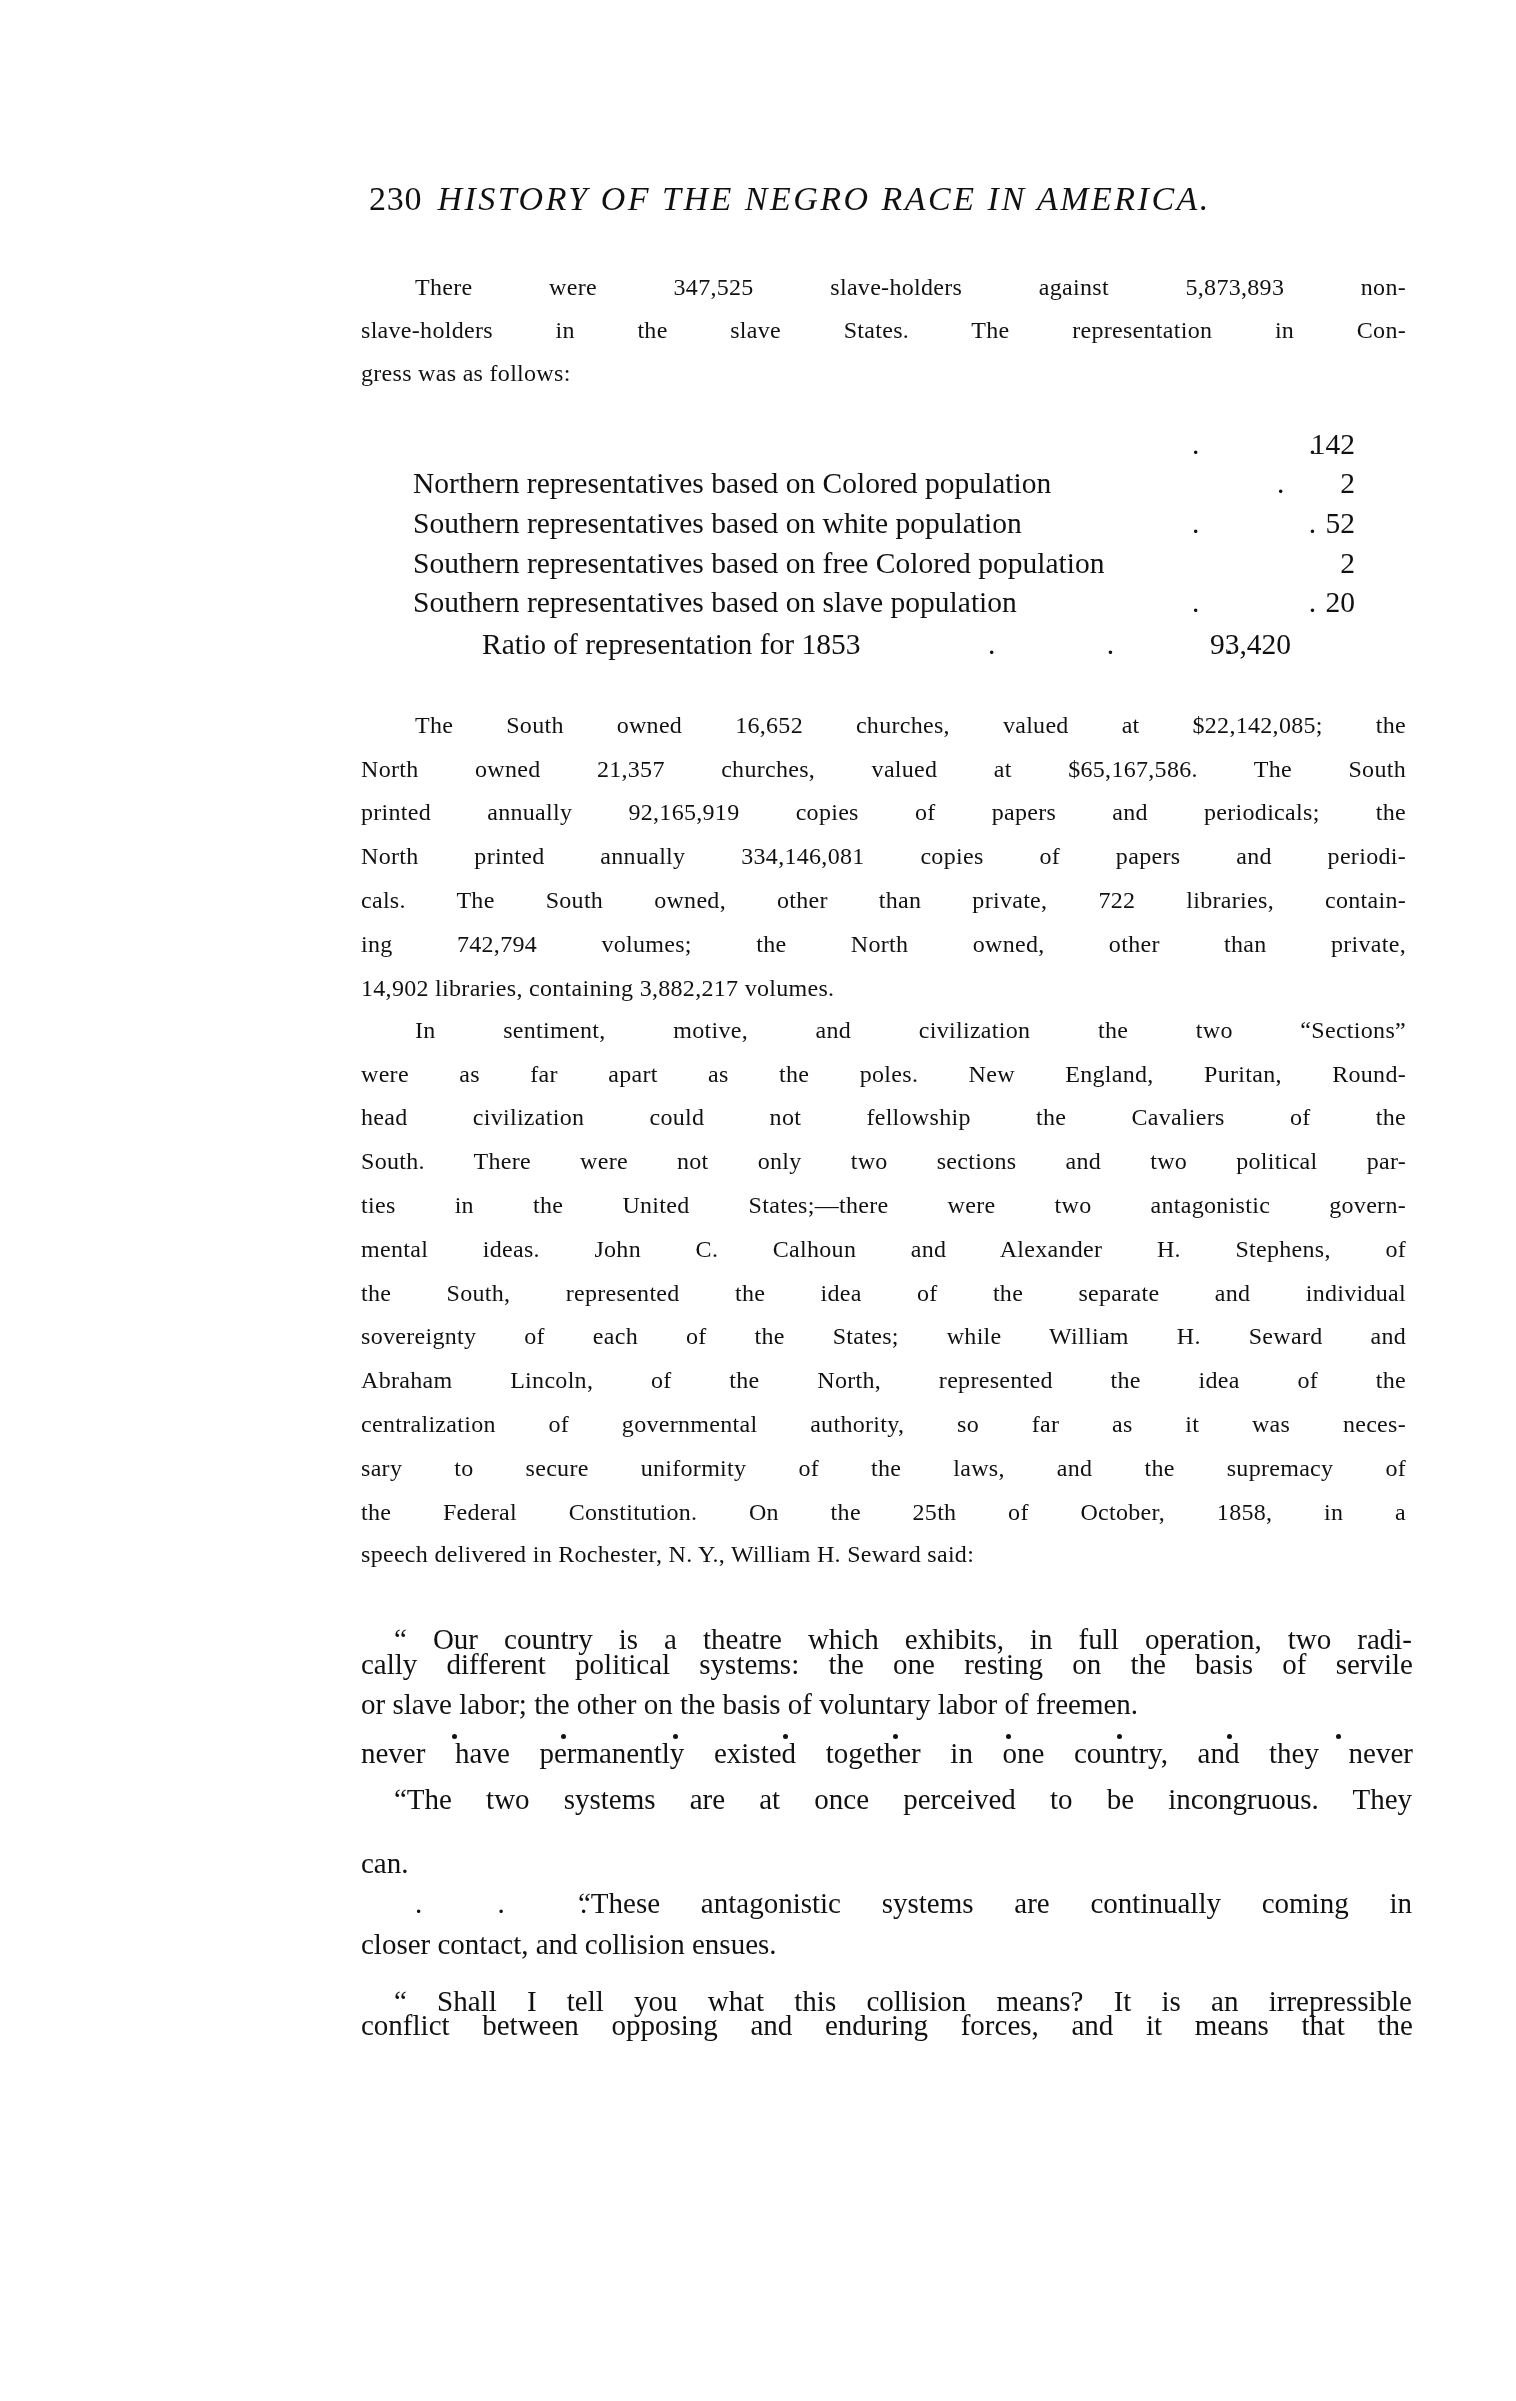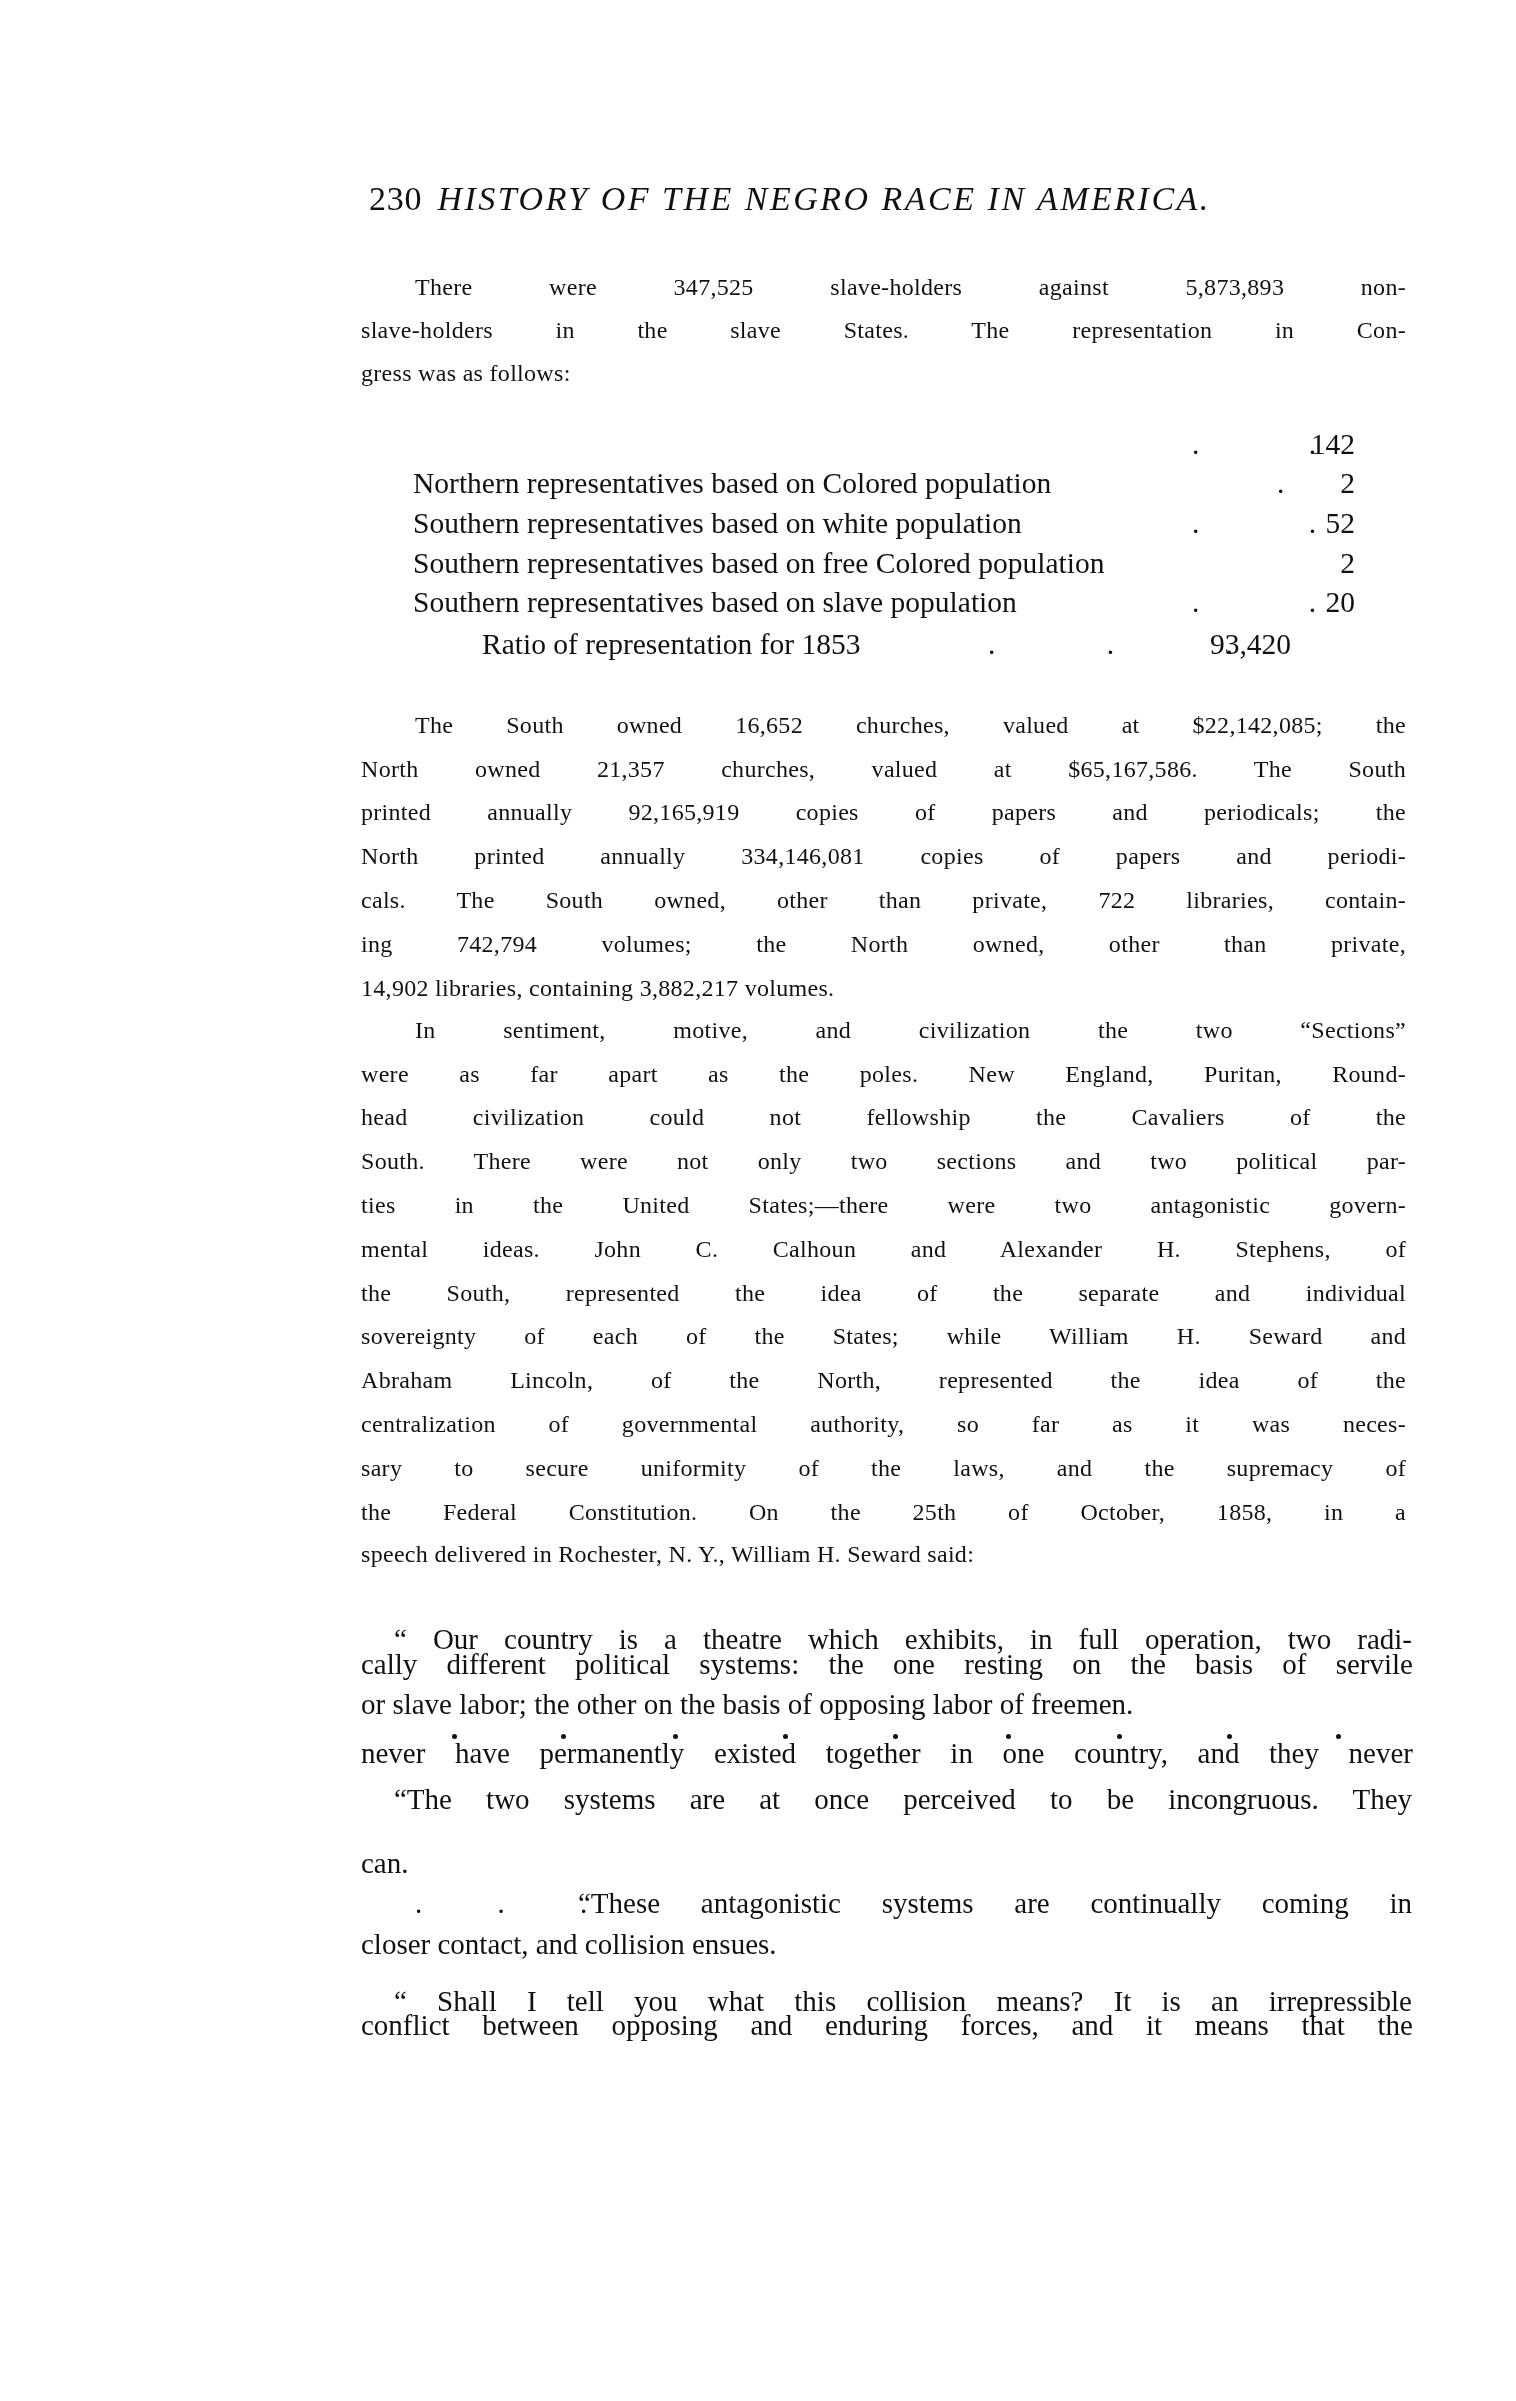--- a/index.html
+++ b/index.html
@@ -101,21 +101,21 @@
     <div class="line" style="top:1358px">Abraham Lincoln, of the North, represented the idea of the</div>
     <div class="line" style="top:1402px">centralization of governmental authority, so far as it was neces-</div>
     <div class="line" style="top:1446px">sary to secure uniformity of the laws, and the supremacy of</div>
     <div class="line" style="top:1490px">the Federal Constitution. On the 25th of October, 1858, in a</div>
     <div class="line last" style="top:1532px">speech delivered in Rochester, N. Y., William H. Seward said:</div>
   </div>
 
   <div>
     <div class="q indent" style="top:1603px">“ Our country is a theatre which exhibits, in full operation, two radi-</div>
     <div class="q" style="top:1644px">cally different political systems: the one resting on the basis of servile</div>
-    <div class="q last" style="top:1684px">or slave labor; the other on the basis of opposing labor of freemen.</div>
+    <div class="q last" style="top:1684px">or slave labor; the other on the basis of voluntary labor of freemen.</div>
 
     <div class="ellipsis">
       <span style="left:6.7px"></span>
       <span style="left:116px"></span>
       <span style="left:228px"></span>
       <span style="left:338px"></span>
       <span style="left:448px"></span>
       <span style="left:561px"></span>
       <span style="left:672px"></span>
       <span style="left:782px"></span>

